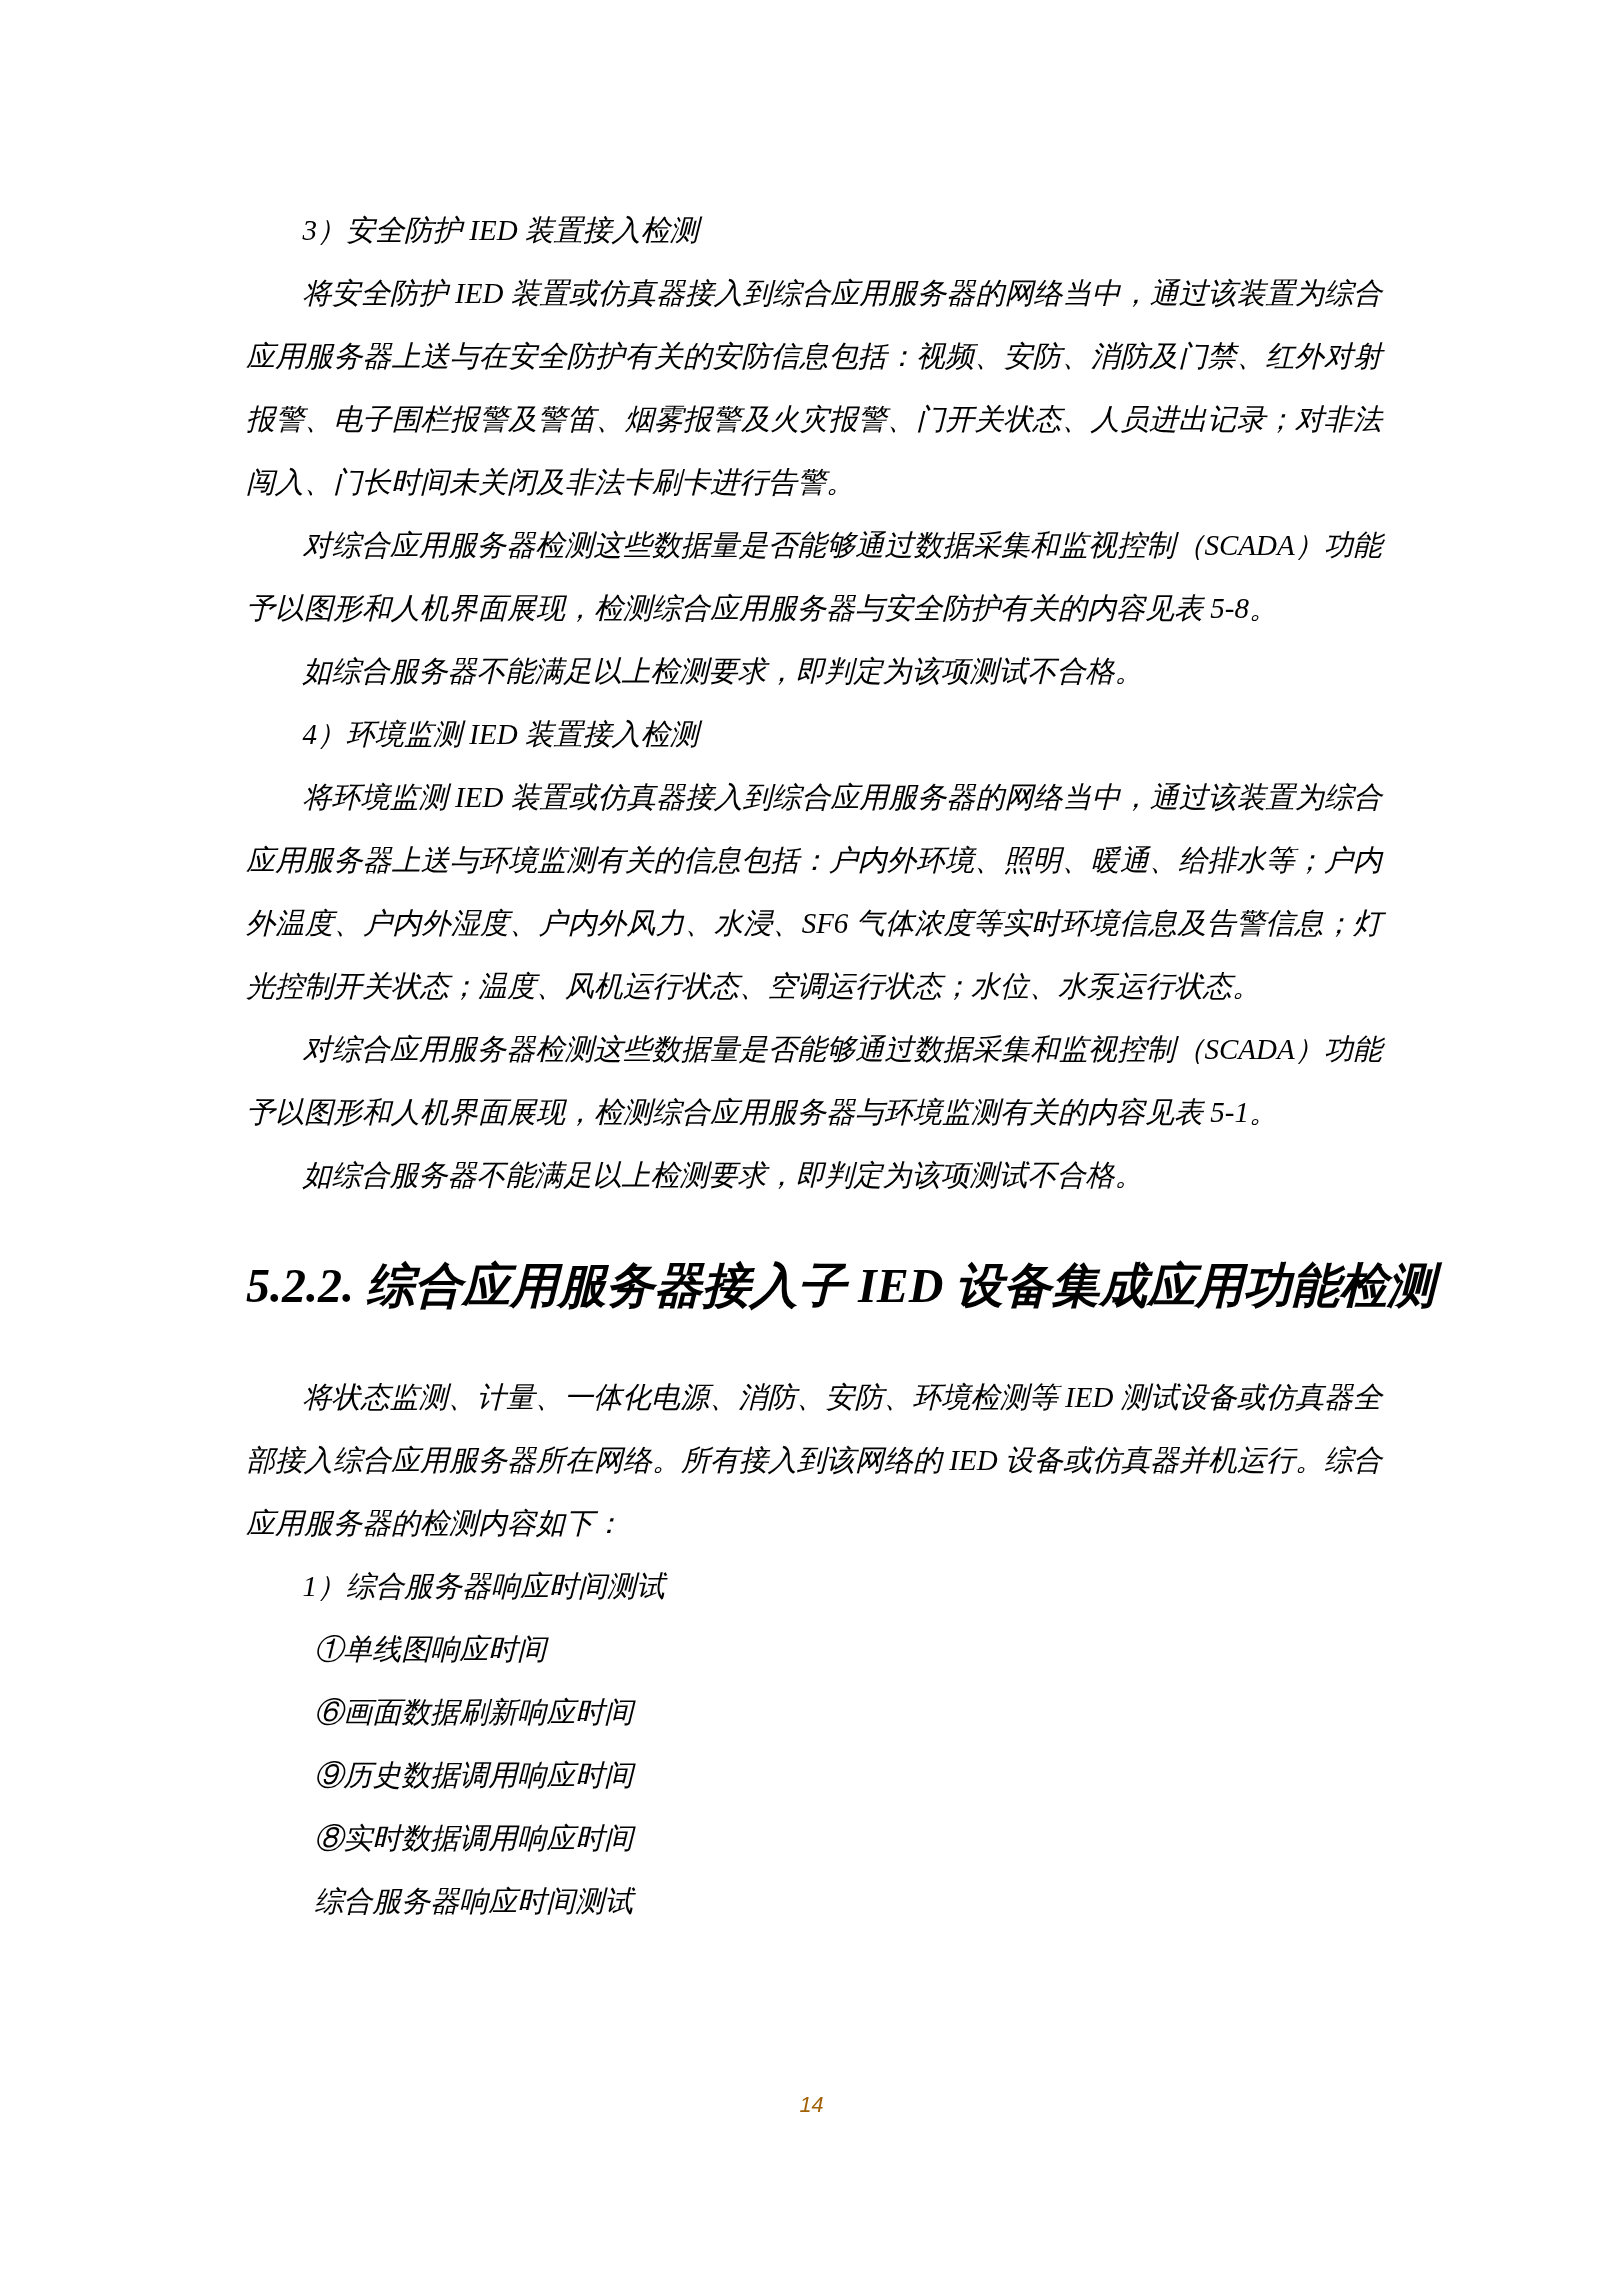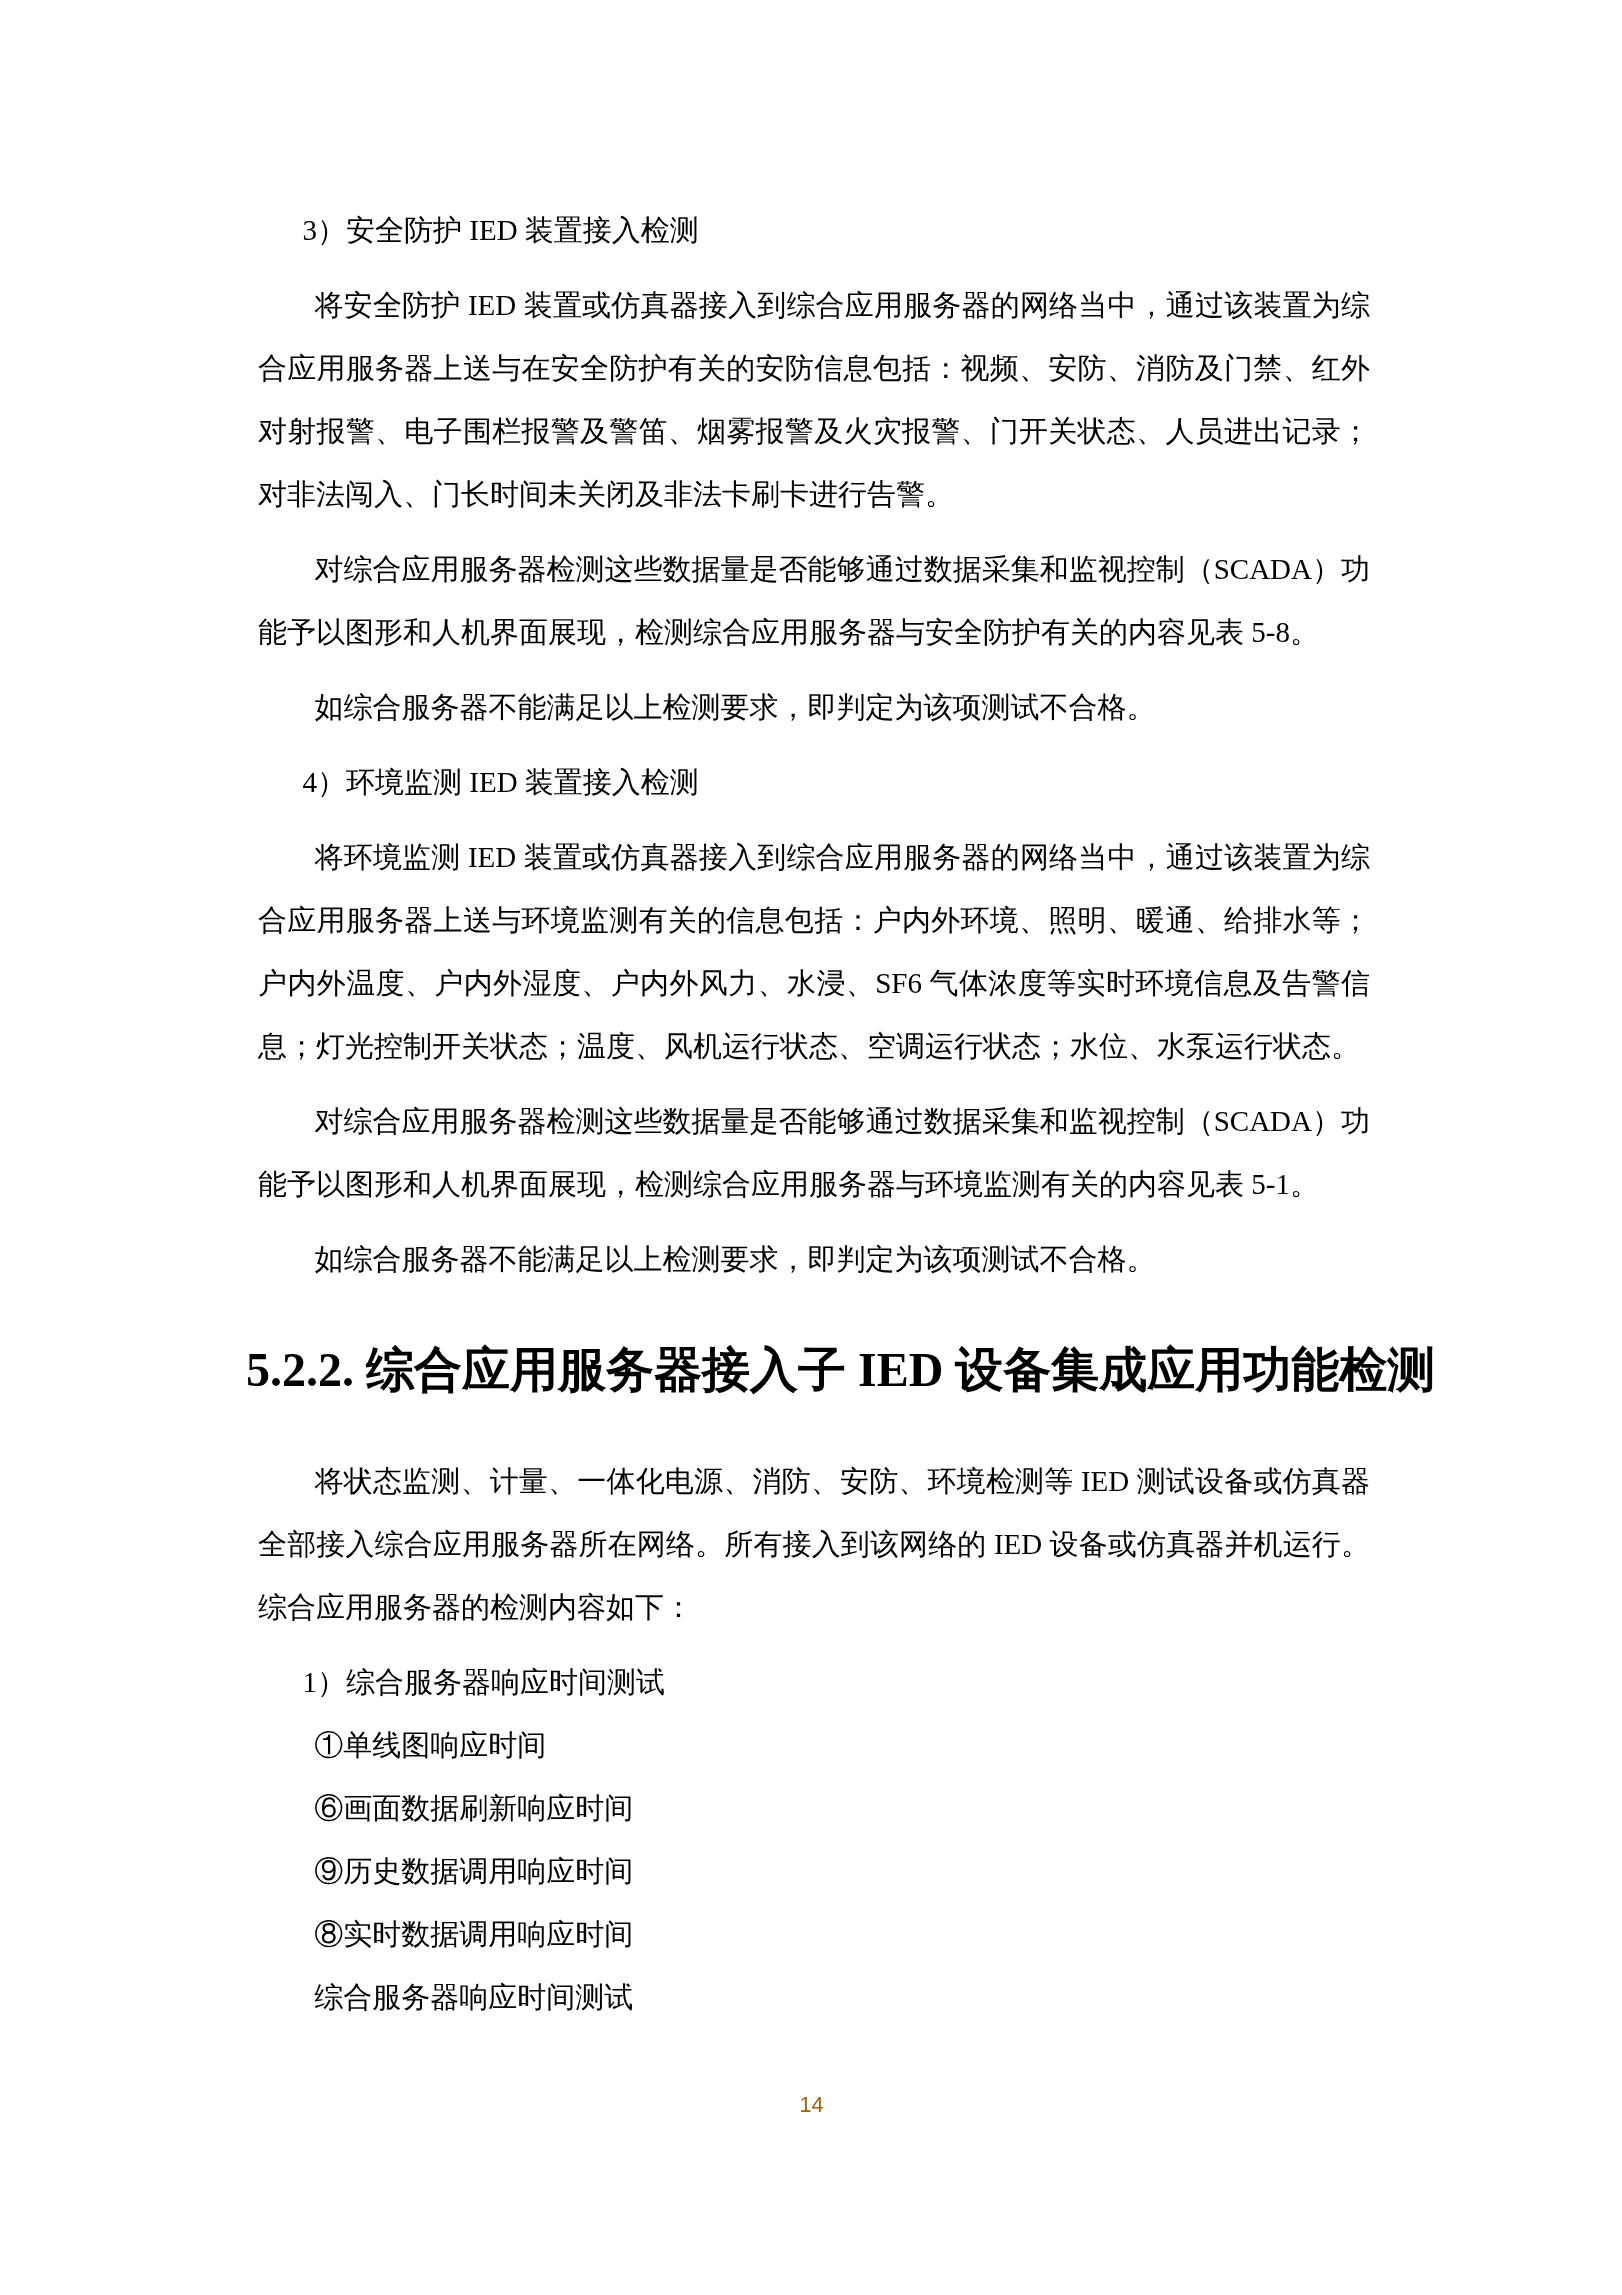--- a/index.html
+++ b/index.html
@@ -8,31 +8,32 @@
     background: #ffffff;
   }
   .page {
     position: relative;
     width: 1623px;
     height: 2295px;
     background: #ffffff;
     color: #000000;
     font-family: "Liberation Serif", "DejaVu Serif", serif;
     overflow: hidden;
+    font-style: italic;
   }
   .content {
     position: absolute;
     left: 246px;
     right: 241px;
     top: 199px;
     font-size: 29px;
     line-height: 63px;
   }
   .para {
-    margin: 12px;
+    margin: 0;
     text-align: justify;
     text-indent: 1.95em;
   }
   .list-item {
     margin: 0;
     text-indent: 1.95em;
     white-space: nowrap;
   }
   .circled-item {
     margin: 0;

